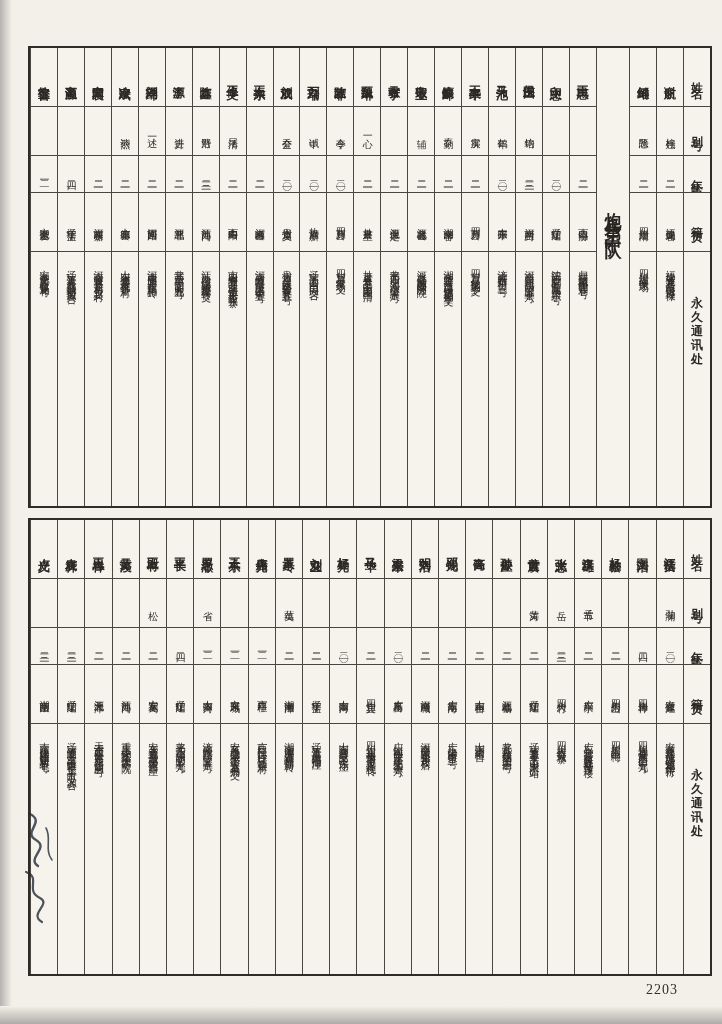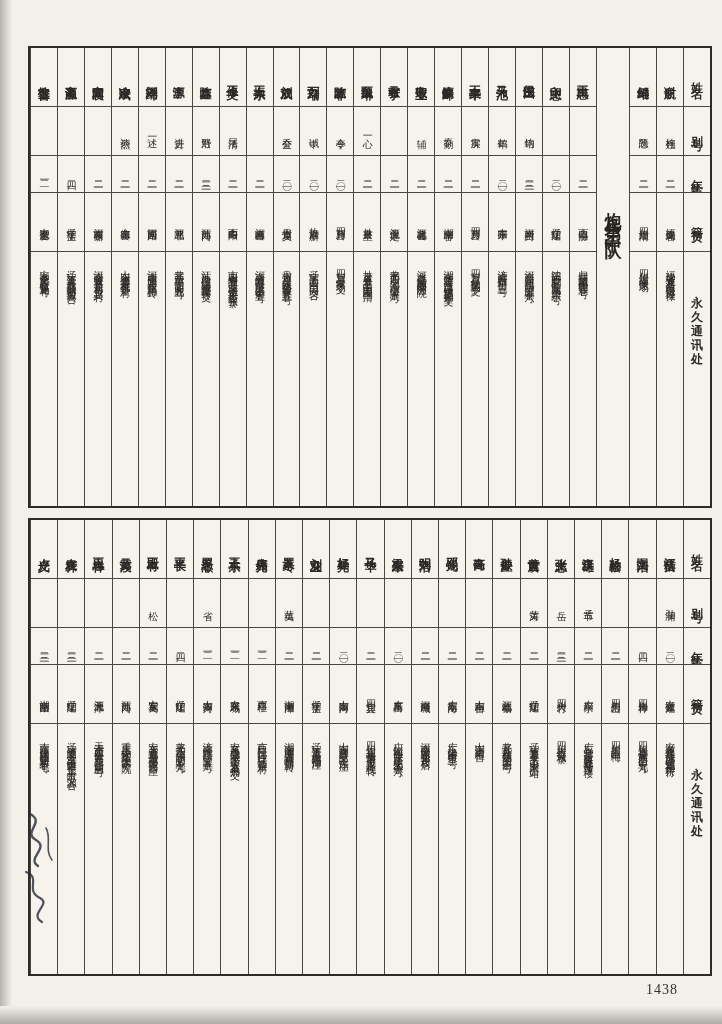--- a/index.html
+++ b/index.html
@@ -424,20 +424,20 @@
       </div>
       <div class="col">
         <div class="cell c-name">卢光义</div>
         <div class="cell c-alias"></div>
         <div class="cell c-age">二三</div>
         <div class="cell c-native">湖南益阳</div>
         <div class="cell c-addr">南京福建路福建新村十七号</div>
       </div>
     </section>
 
-  <div class="pagenum">1438</div>
+  <div class="pagenum">2203</div>
 
   <svg class="handwriting" width="44" height="120" viewBox="0 0 44 120">
     <path d="M14,6 C30,14 6,24 20,32 C34,40 10,50 22,58" fill="none" stroke="#242b38" stroke-width="2.4" stroke-linecap="round"></path>
     <path d="M10,64 C26,70 8,82 24,90 C36,96 12,106 26,114" fill="none" stroke="#242b38" stroke-width="2.2" stroke-linecap="round"></path>
     <path d="M30,20 C36,30 28,42 36,52" fill="none" stroke="#242b38" stroke-width="1.6" stroke-linecap="round"></path>
   </svg>
 </div>
 
 </body></html>

